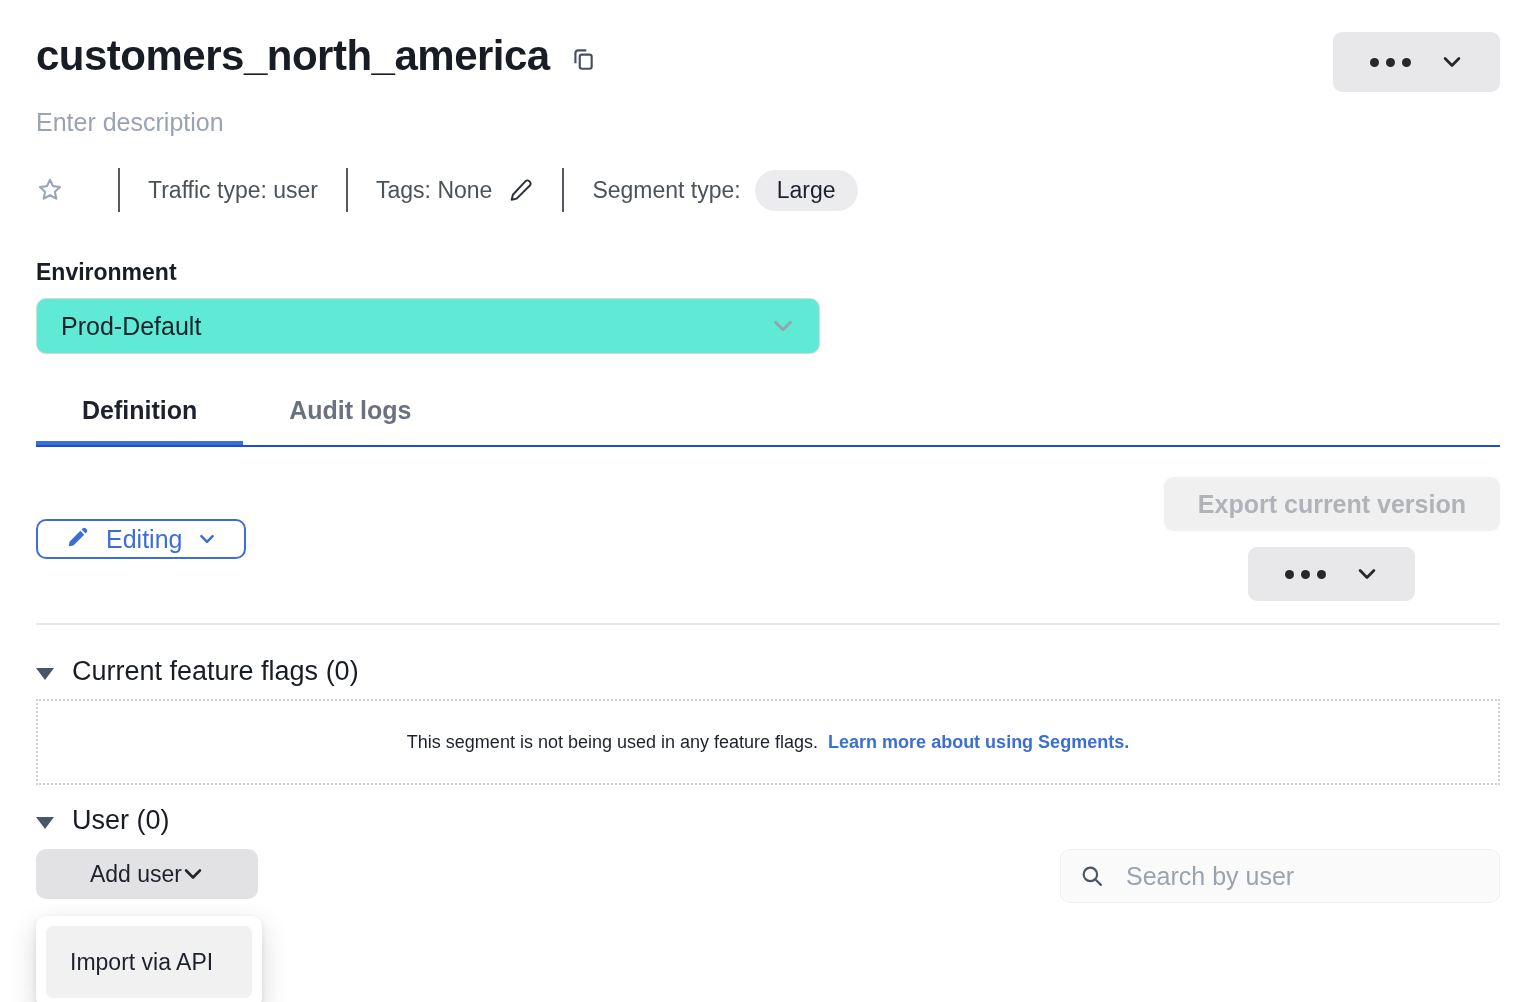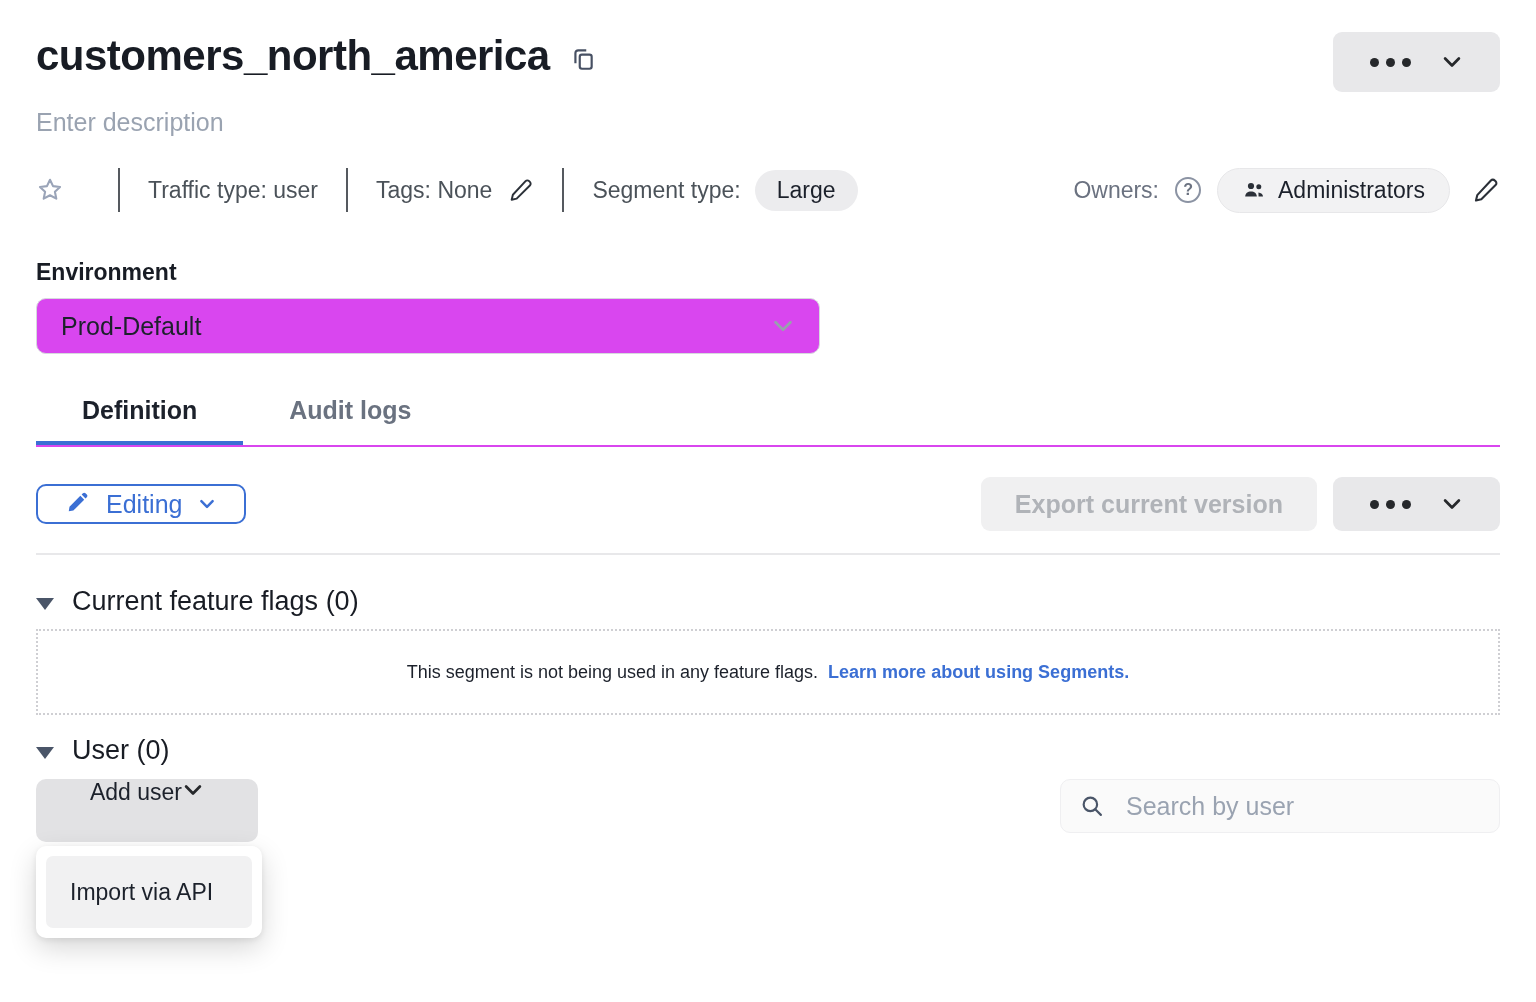--- a/index.html
+++ b/index.html
@@ -53,39 +53,39 @@
     padding:8px 24px; font-size:23px; color:#1c212b; cursor:pointer;
   }
   .people-icon { color:#2b3038; display:inline-flex; }
 
   
   .env-label { margin-top:46px; font-size:23px; font-weight:700; color:#181c24; }
   .env-select {
     margin-top:12px; width:784px; height:56px;
     border:1.5px solid #d6d9dd; border-radius:10px;
     display:flex; align-items:center; justify-content:space-between;
-    padding:0 24px; font-size:25px; color:#1c212b; cursor:pointer; background:#d946ef;
+    padding:0 24px; font-size:25px; color:#1c212b; cursor:pointer; background:#5eead4;
   }
   .env-select .chev { color:#98a1ad; }
 
   
-  .tabs { margin-top:42px; display:flex; border-bottom:2px solid #d946ef; }
+  .tabs { margin-top:42px; display:flex; border-bottom:2px solid #1d4ed8; }
   .tab { padding:0 46px 20px 46px; font-size:25px; cursor:pointer; }
   .tab.active { font-weight:700; color:#1c212b; box-shadow:inset 0 -4px 0 #3b6fd4; }
   .tab.inactive { font-weight:600; color:#6a7280; }
 
   
   .toolbar { margin-top:30px; display:flex; align-items:center; justify-content:space-between; }
   .editing-btn {
     display:flex; align-items:center; gap:16px;
     border:2px solid #3b6fd4; border-radius:10px; background:#fff;
     padding:0 28px; height:40px; color:#3b6fd4; font-size:25px; cursor:pointer;
   }
   .editing-btn .chev { color:#3b6fd4; }
-  .toolbar-right { display:flex; align-items:center; gap:16px; }
+  .toolbar-right { display:flex; align-items:center; gap:16px;flex-direction:column; }
   .export-btn {
     background:#f0f0f1; color:#b0b3b8; border:none; border-radius:9px;
     font-size:25px; font-weight:700; padding:0 34px; height:54px; cursor:default;
   }
   .more-toolbar { width:167px; height:54px; }
 
   .hr { margin-top:22px; height:2px; background:#e8e8ea; }
 
   
   .section-header { display:flex; align-items:center; gap:18px; cursor:pointer; }
@@ -102,22 +102,22 @@
     display:flex; align-items:center; justify-content:center;
     font-size:18px; color:#1c212b;
   }
   .dotted-box a { color:#3b6fd4; font-weight:700; text-decoration:none; margin-left:10px; cursor:pointer; }
 
   .user-header { margin-top:20px; }
 
   .user-row { margin-top:13px; display:flex; justify-content:space-between; align-items:flex-start; position:relative; }
   .adduser-wrap { position:relative; }
   .adduser-btn {
-    width:222px; height:63px; background:#e2e2e4; border:none; border-radius:10px;
-    display:flex; justify-content:center; 
+    width:222px; height:50px; background:#e2e2e4; border:none; border-radius:10px;
+    display:flex; align-items:center; justify-content:center; 
     font-size:23px; color:#1c212b; cursor:pointer;
   }
   .dropdown {
     position:absolute; left:0; top:67px; width:226px;
     background:#ffffff; border-radius:10px; padding:10px;
     box-shadow:0 10px 28px rgba(0,0,0,0.16), 0 2px 6px rgba(0,0,0,0.08);
   }
   .dropdown-item {
     background:#f1f1f2; border-radius:7px; height:72px;
     display:flex; align-items:center; padding:0 24px;
@@ -178,40 +178,20 @@
       <span class="meta-text">Tags: None</span>
       <span class="pencil-icon">
         <svg width="26" height="26" viewBox="0 0 24 24" fill="none" stroke="currentColor" stroke-width="1.8" stroke-linejoin="round">
           <path d="M16.2 3.8a2.3 2.3 0 0 1 3.3 0l.7.7a2.3 2.3 0 0 1 0 3.3L8 20l-4.6 1L4.5 16.4 16.2 3.8z"></path>
         </svg>
       </span>
       <span class="meta-divider"></span>
       <span class="seg-wrap">
         <span class="meta-text">Segment type:</span>
         <span class="badge">Large</span>
-      </span>
-    </div>
-    <div class="meta-right">
-      <span class="meta-text" style="color:#6b7280;">Owners:</span>
-      <span class="help-circle">?</span>
-      <span class="owners-pill">
-        <span class="people-icon">
-          <svg width="24" height="24" viewBox="0 0 24 24" fill="currentColor">
-            <circle cx="9" cy="8" r="3.1"></circle>
-            <path d="M3.2 18.5c0-3.1 2.6-5 5.8-5s5.8 1.9 5.8 5H3.2z"></path>
-            <circle cx="16.8" cy="8.8" r="2.5"></circle>
-            <path d="M16.4 14.6c2.6.2 4.6 1.8 4.6 3.9h-4.4"></path>
-          </svg>
-        </span>
-        <span>Administrators</span>
-      </span>
-      <span class="pencil-icon" style="margin-left:6px;">
-        <svg width="28" height="28" viewBox="0 0 24 24" fill="none" stroke="currentColor" stroke-width="1.8" stroke-linejoin="round">
-          <path d="M16.2 3.8a2.3 2.3 0 0 1 3.3 0l.7.7a2.3 2.3 0 0 1 0 3.3L8 20l-4.6 1L4.5 16.4 16.2 3.8z"></path>
-        </svg>
       </span>
     </div>
   </div>
 
   <div class="env-label">Environment</div>
   <div class="env-select">
     <span>Prod-Default</span>
     <span class="chev">
       <svg width="24" height="24" viewBox="0 0 16 16">
           <path d="M3 5.5l5 5 5-5" fill="none" stroke="currentColor" stroke-width="1.8" stroke-linecap="round" stroke-linejoin="round"></path>

